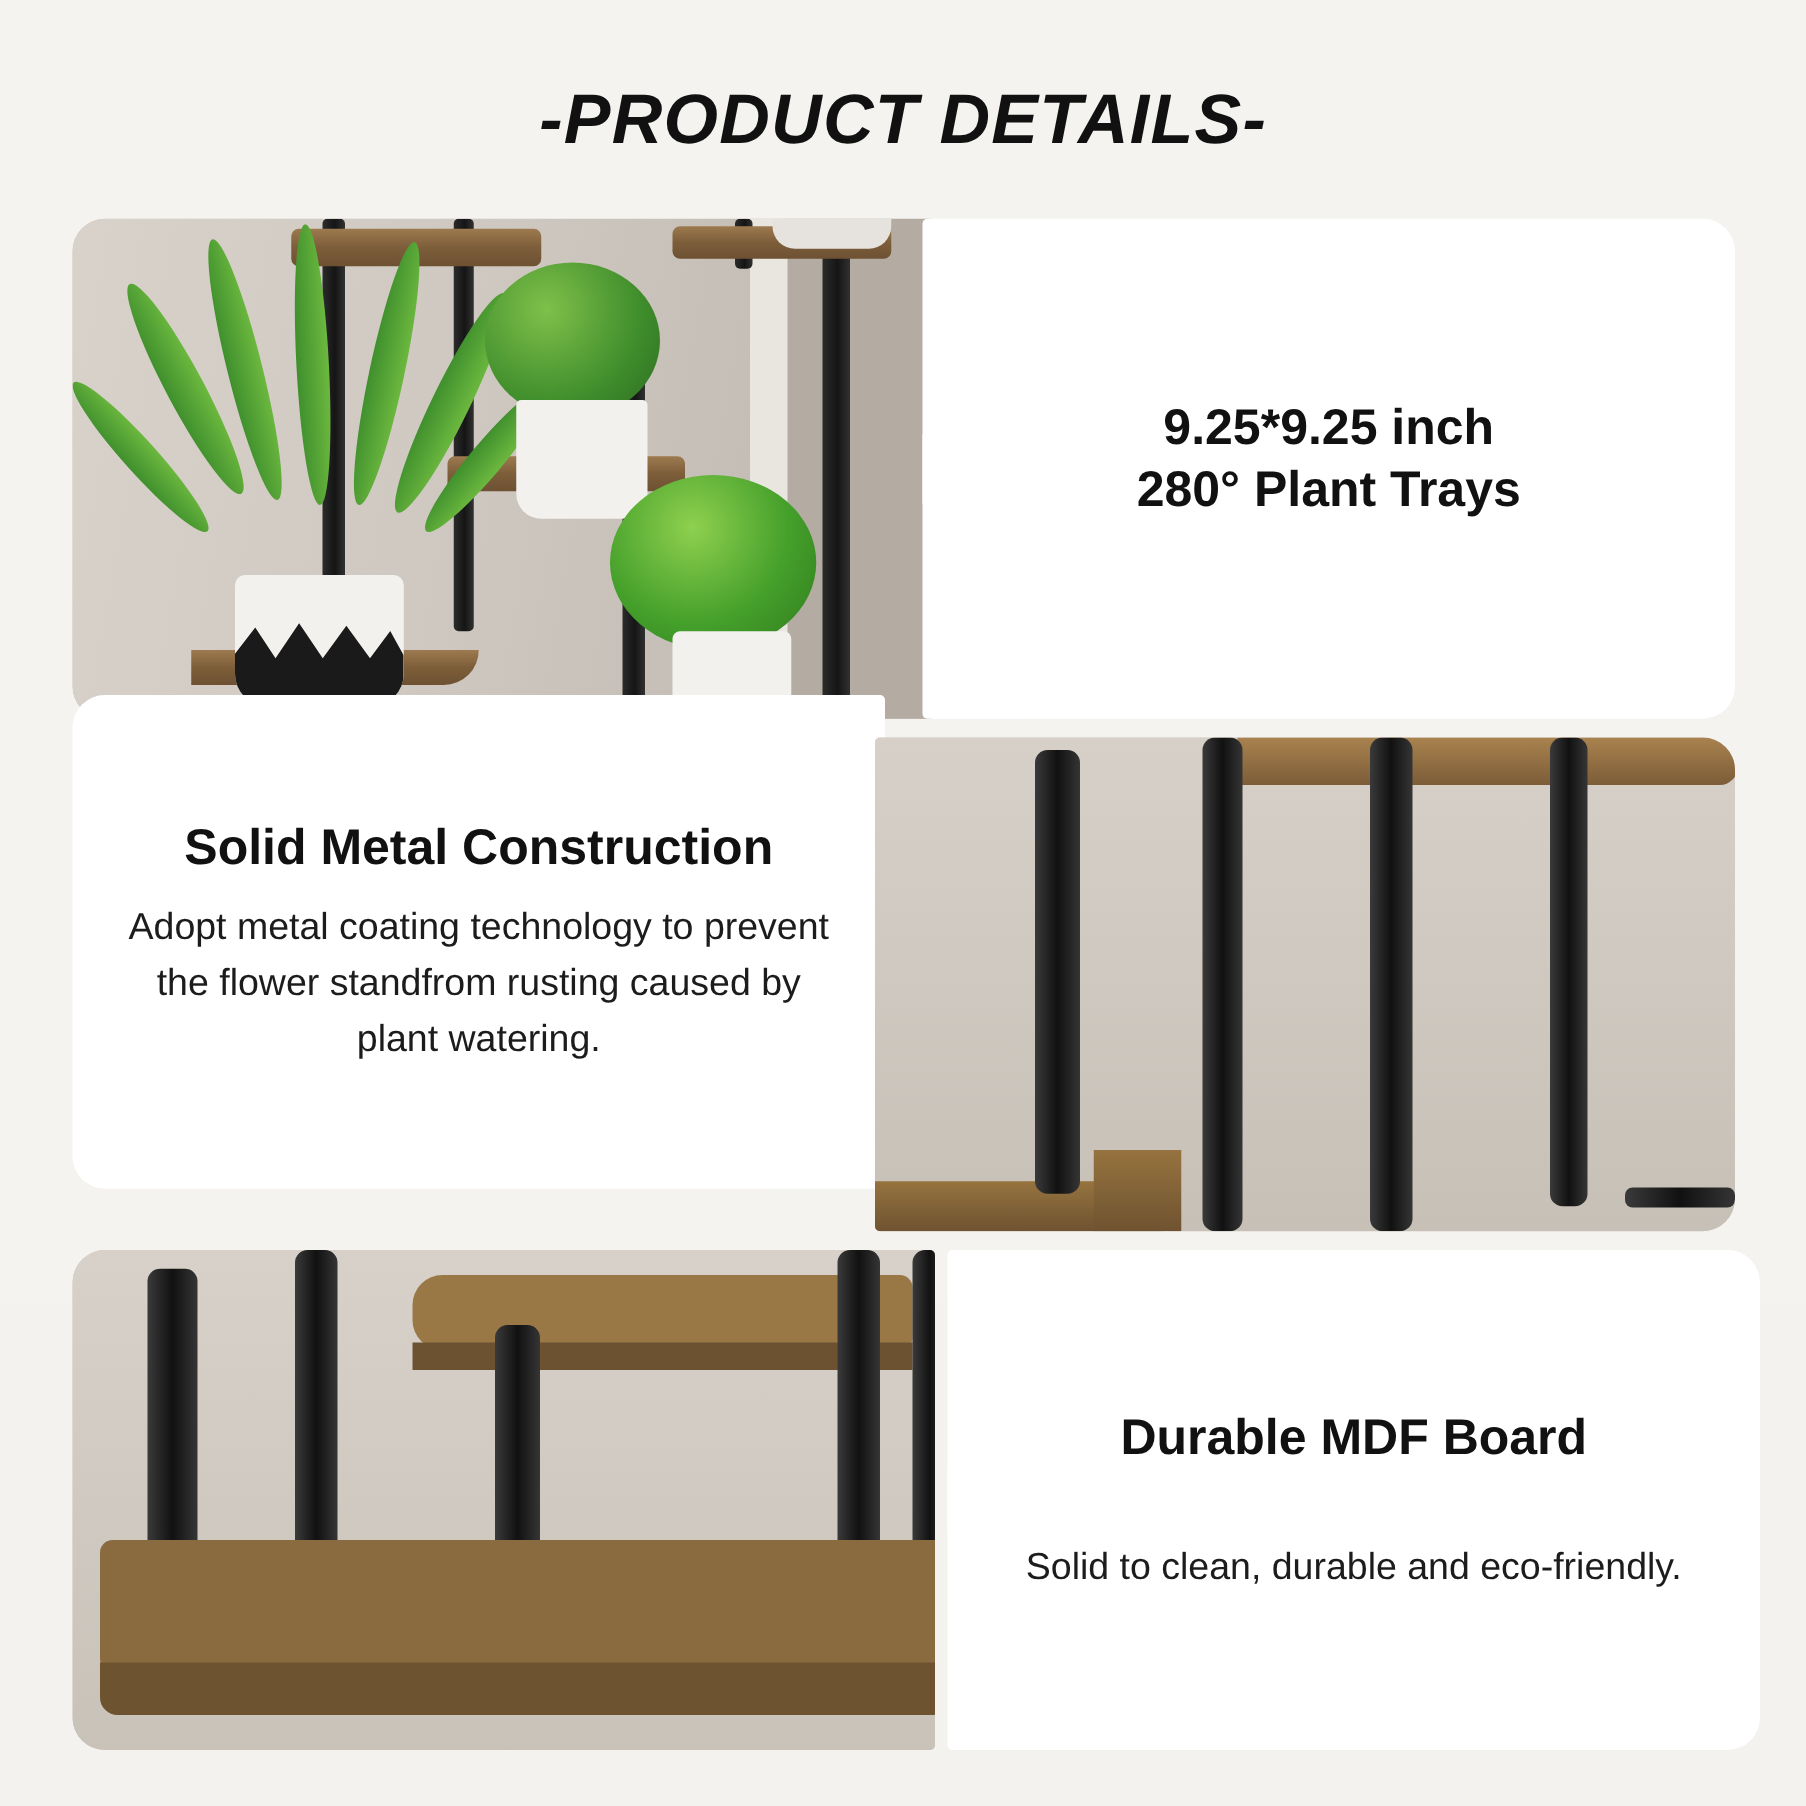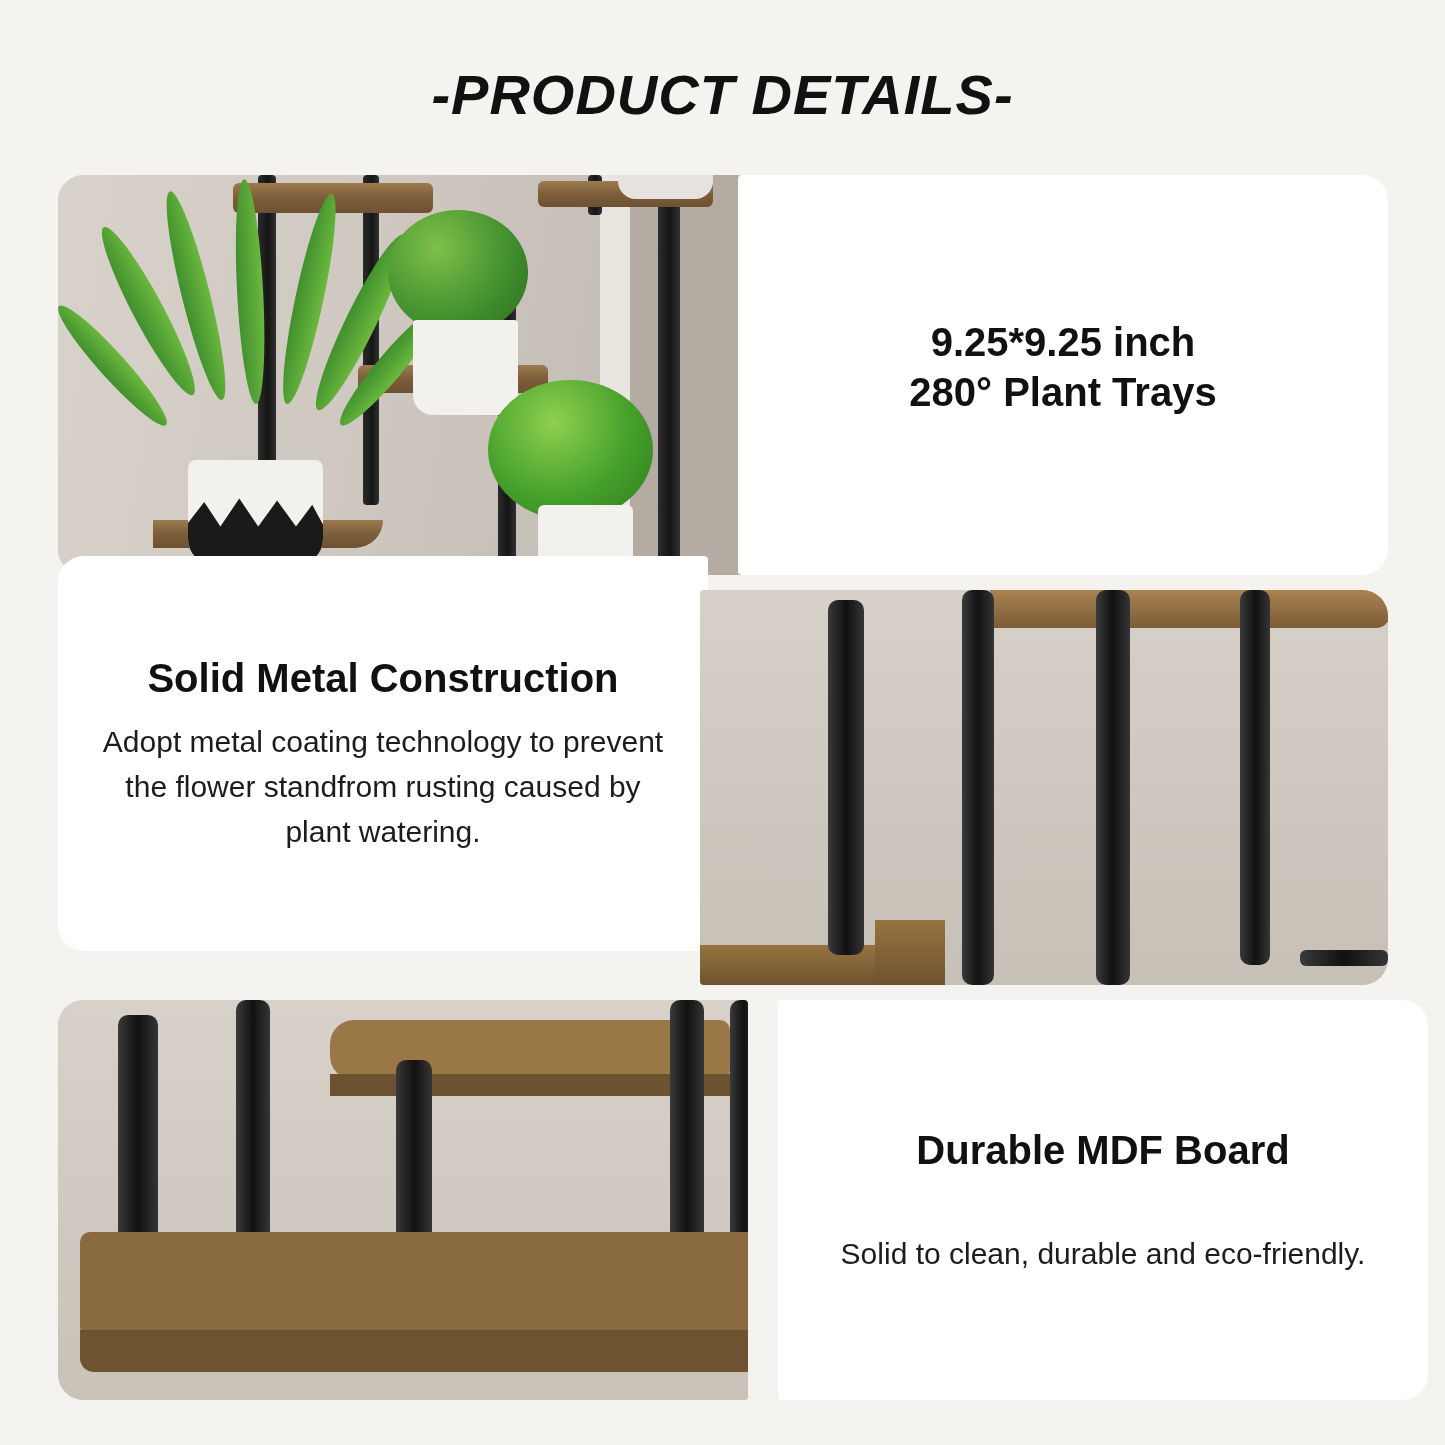--- a/index.html
+++ b/index.html
@@ -86,21 +86,21 @@
   
   .row3-photo {
     left: 58px;
     top: 1000px;
     width: 690px;
     height: 400px;
     border-radius: 26px 4px 4px 26px;
     background: #cfc9c2;
   }
   .row3-text {
-    left: 778px;
+    left: 758px;
     top: 1000px;
     width: 650px;
     height: 400px;
     background: #ffffff;
     border-radius: 4px 26px 26px 4px;
     display: flex;
     flex-direction: column;
     justify-content: center;
     align-items: center;
     padding: 0 44px;

